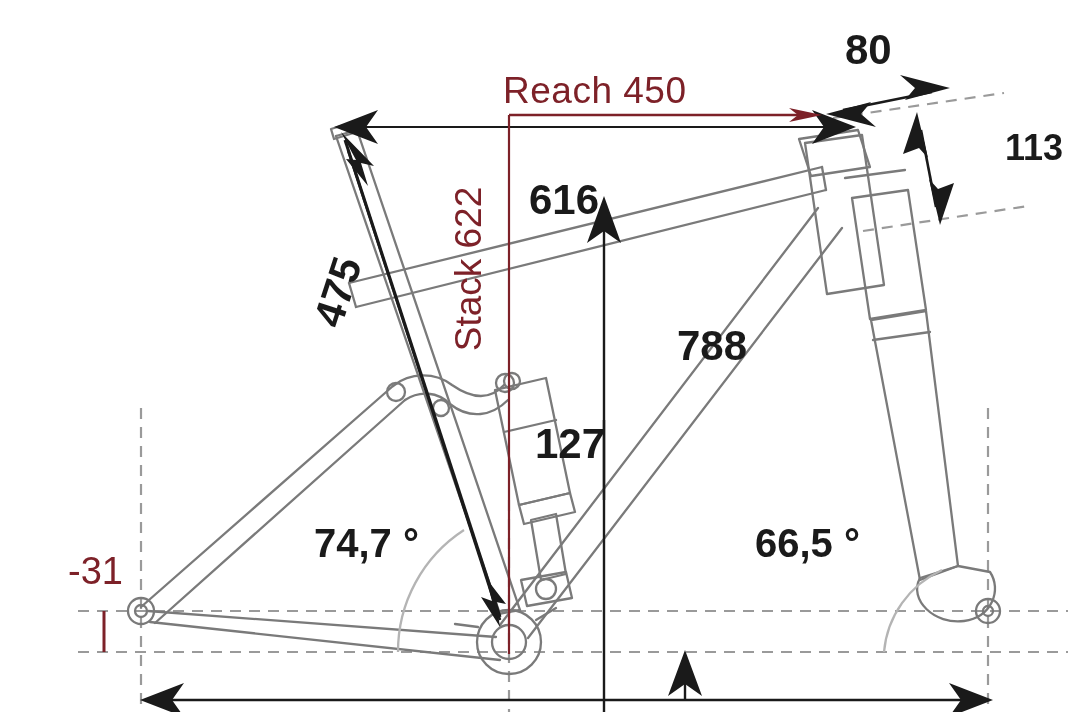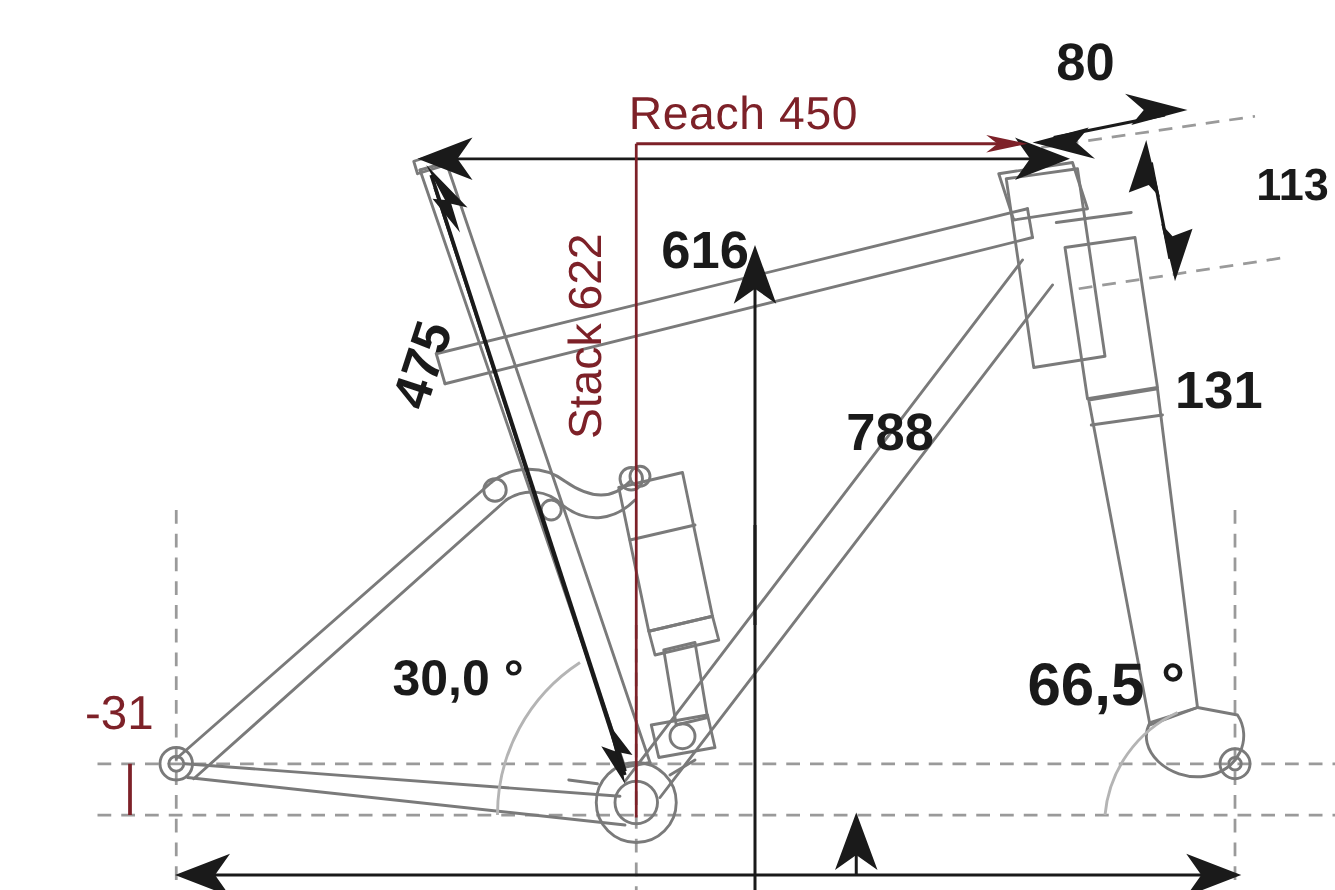--- a/index.html
+++ b/index.html
@@ -177,24 +177,24 @@
   <div class="lbl redb" style="left:369px; top:248px; font-size:37px; transform:rotate(-90deg); transform-origin:center center; width:200px; text-align:center;">Stack 622</div>
 
   <div class="lbl" style="left:529px; top:140px; font-size:42px;margin-top:36px;">616</div>
 
   <div class="lbl" style="left:268px; top:268px; font-size:42px; width:140px; text-align:center; transform:rotate(-72deg); transform-origin:center center;">475</div>
 
   <div class="lbl" style="left:845px; top:26px; font-size:42px;">80</div>
 
   <div class="lbl" style="left:964px; top:127px; font-size:36px;margin-left:41px;">113</div>
 
-  <div class="lbl" style="left:940px; top:288px; font-size:42px;">131</div>
 
   <div class="lbl" style="left:632px; top:322px; font-size:42px;margin-left:45px;">788</div>
 
+  <div class="lbl" style="left:535px; top:420px; font-size:42px;">127</div>
 
   <div class="lbl red" style="left:68px; top:550px; font-size:38px;">-31</div>
 
-  <div class="lbl" style="left:314px; top:521px; font-size:40px;">30,0 °</div>
-
-  <div class="lbl" style="left:822px; top:521px; font-size:48px;">66,5 °</div>
+  <div class="lbl" style="left:314px; top:521px; font-size:40px;">74,7 °</div>
+
+  <div class="lbl" style="left:755px; top:521px; font-size:40px;">66,5 °</div>
 
 </div>
 
 </body></html>

